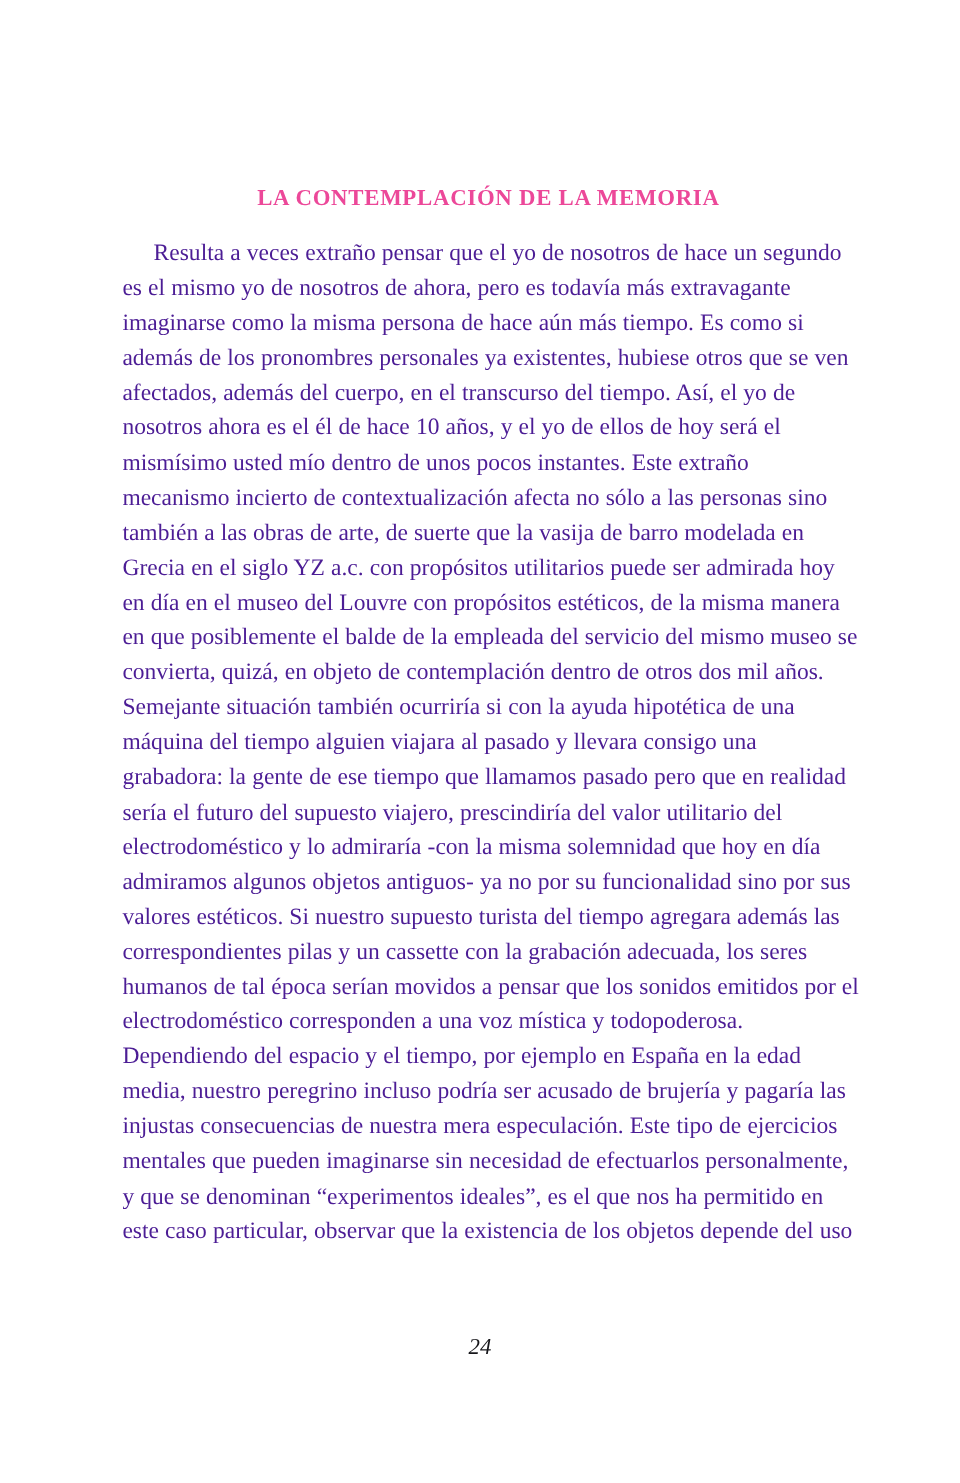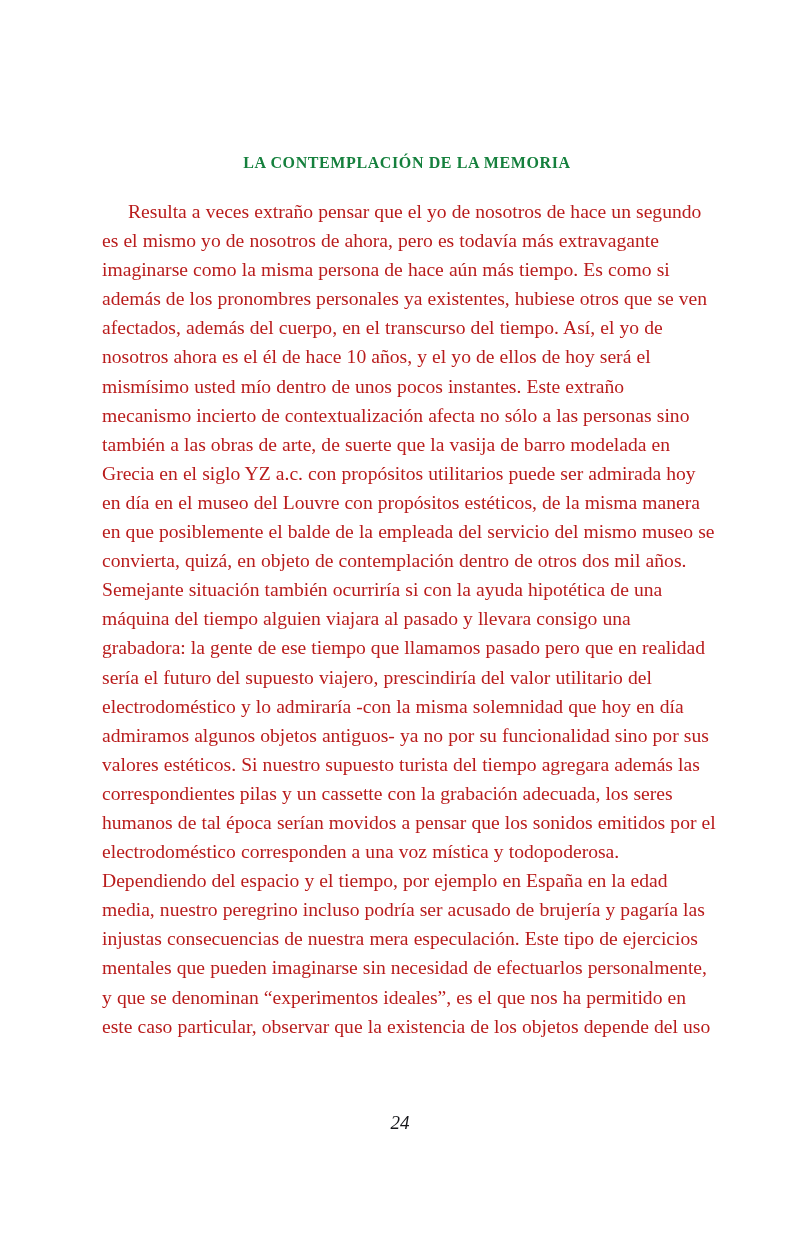--- a/index.html
+++ b/index.html
@@ -20,39 +20,39 @@
     background: #ffffff;
     overflow: hidden;
     box-sizing: border-box;
   }
   .page-title {
     position: absolute;
     top: 142px;
     left: 102px;
     width: 610px;
     text-align: center;
-    font-size: 16px;
+    font-size: 19px;
     letter-spacing: 0.6px;
     line-height: 1.2;
-    color: #15803d;
+    color: #ec4899;
     white-space: nowrap;
   }
   .body-block {
     position: absolute;
     top: 197px;
     left: 102px;
     width: 614px;
   }
   .body-paragraph {
     margin: 0;
     font-size: 19.6px;
     line-height: 29.1px;
     text-align: left;
     text-indent: 26px;
-    color: #b91c1c;
+    color: #4c1d95;
     word-spacing: 0.2px;
     hyphens: none;
   }
   .page-number {
     position: absolute;
     top: 1112px;
     left: 0;
     width: 800px;
     text-align: center;
     font-size: 19px;

